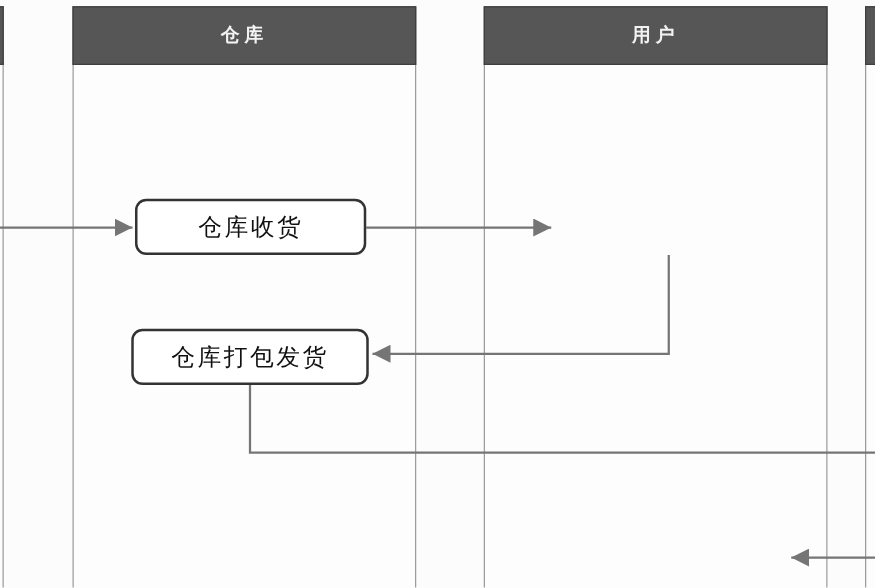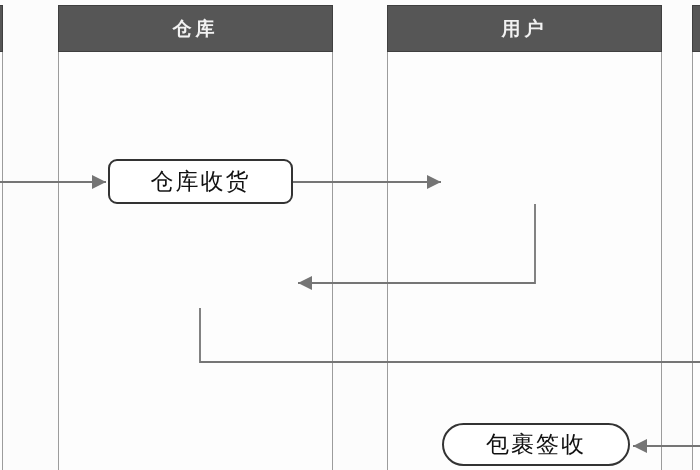--- a/index.html
+++ b/index.html
@@ -13,38 +13,38 @@
     position:absolute;top:5px;height:478px;box-sizing:border-box;
     border:1px solid var(--lane-border,#9c9c9c);
     background:#fdfdfd;z-index:1;
   }
   .lane-header{
     height:47px;margin:-1px -1px 0 -1px;box-sizing:border-box;
     background:var(--lane-header-bg,#565656);
     border:1px solid var(--lane-header-border,#3f3f3f);
     display:flex;align-items:center;justify-content:center;
     color:var(--lane-header-text,#f2f2f2);
-    font-size:19px;font-weight:600;letter-spacing:4px;
+    font-size:15px;font-weight:600;letter-spacing:4px;
   }
   #lane-left-partial{left:-50px;width:53px;}
   #lane-warehouse{left:58px;width:275px;}
   #lane-user{left:387px;width:275px;}
   #lane-right-partial{left:692px;width:70px;}
   
   .edges{position:absolute;left:0;top:0;z-index:2;}
   .edge{fill:none;stroke:var(--connector,#757575);stroke-width:1.8px;}
   .arrowhead{fill:var(--connector,#757575);}
   
   .node{
     position:absolute;box-sizing:border-box;z-index:3;
     border:2px solid var(--node-border,#333333);
     background:var(--node-bg,#ffffff);
     color:var(--node-text,#111111);
     display:flex;align-items:center;justify-content:center;
-    font-size:23px;font-weight:500;letter-spacing:2px;
+    font-size:19px;font-weight:500;letter-spacing:2px;
     border-radius:9px;
   }
   .node.stadium{border-radius:22px;}
   #node-warehouse-receive{left:108px;top:159px;width:185px;height:45px;}
   #node-user-order{left:443px;top:160px;width:185px;height:44px;}
   #node-warehouse-pack-ship{left:105px;top:263px;width:190px;height:45px;}
   #node-package-signed{left:442px;top:423px;width:188px;height:43px;}
 </style>
 </head>
 <body>
@@ -82,15 +82,15 @@
       </marker>
     </defs>
     <path class="edge" d="M0,182 L106,182" marker-end="url(#arrow)"></path>
     <path class="edge" d="M293,182 L441,182" marker-end="url(#arrow)"></path>
     <path class="edge" d="M535,204 L535,283 L298,283" marker-end="url(#arrow)"></path>
     <path class="edge" d="M200,308 L200,362 L700,362"></path>
     <path class="edge" d="M700,446 L633,446" marker-end="url(#arrow)"></path>
   </svg>
 
   <div class="node" id="node-warehouse-receive">仓库收货</div>
-  <div class="node stadium" id="node-package-signed">包裹签收</div>
+  <div class="node" id="node-warehouse-pack-ship">仓库打包发货</div>
 
 </div>
 
 </body></html>

